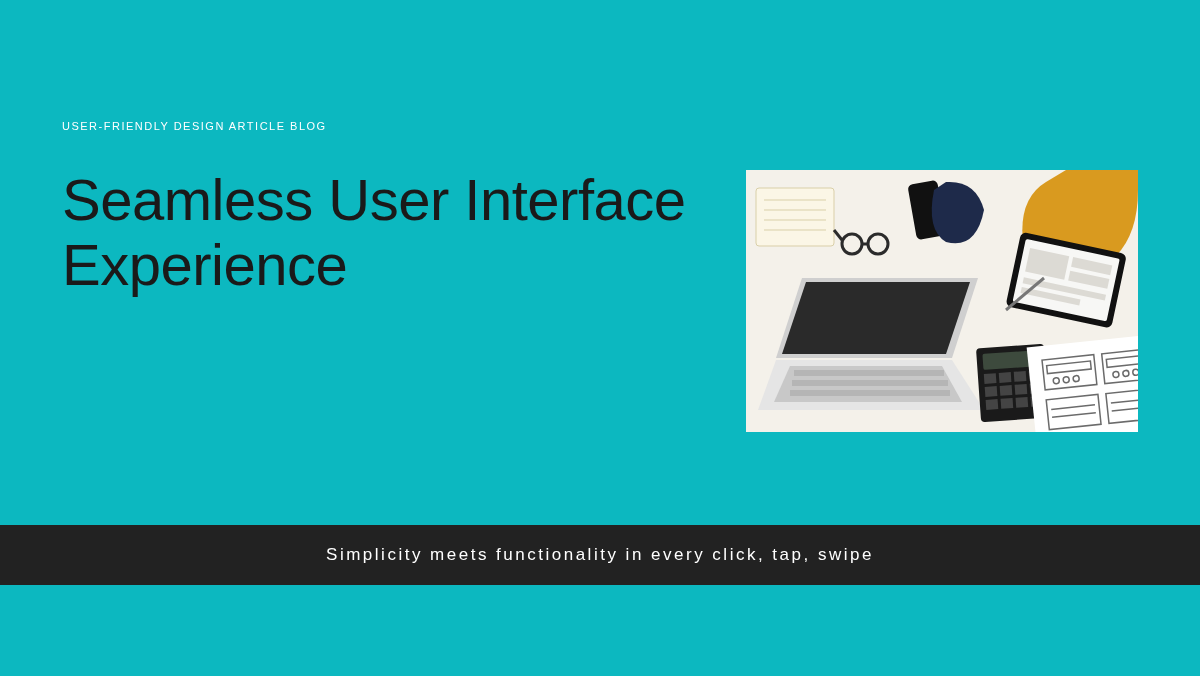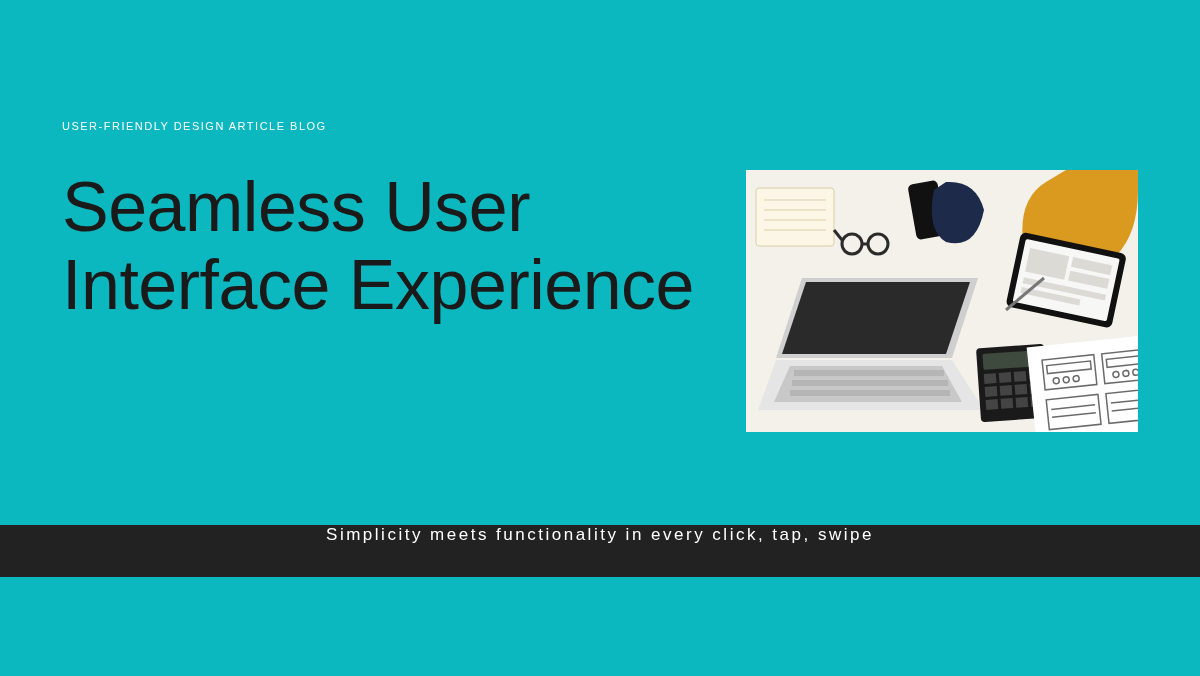--- a/index.html
+++ b/index.html
@@ -18,44 +18,45 @@
       color: #ffffff;
       font-size: 11px;
       font-weight: 500;
       letter-spacing: 1.5px;
     }
     .headline {
       position: absolute;
       left: 62px;
       top: 168px;
       color: #1a1a1a;
-      font-size: 70px;
+      font-size: 58px;
       font-weight: 400;
       line-height: 1.12;
       letter-spacing: -0.5px;
       max-width: 640px;
     }
     .hero-illustration {
       position: absolute;
       right: 62px;
       top: 170px;
       width: 392px;
       height: 262px;
       background: #eceae5;
       overflow: hidden;
     }
     .hero-illustration svg { display: block; }
     .tagline-bar {
       position: absolute;
       left: 0;
       right: 0;
       top: 525px;
-      height: 52px;
+      height: 60px;
       background: #222222;
       display: flex;
+      align-items: center;
       justify-content: center;
     }
     .tagline {
       color: #ffffff;
       font-size: 17px;
       font-weight: 400;
       letter-spacing: 2.5px;
     }
   </style>
 </head>

